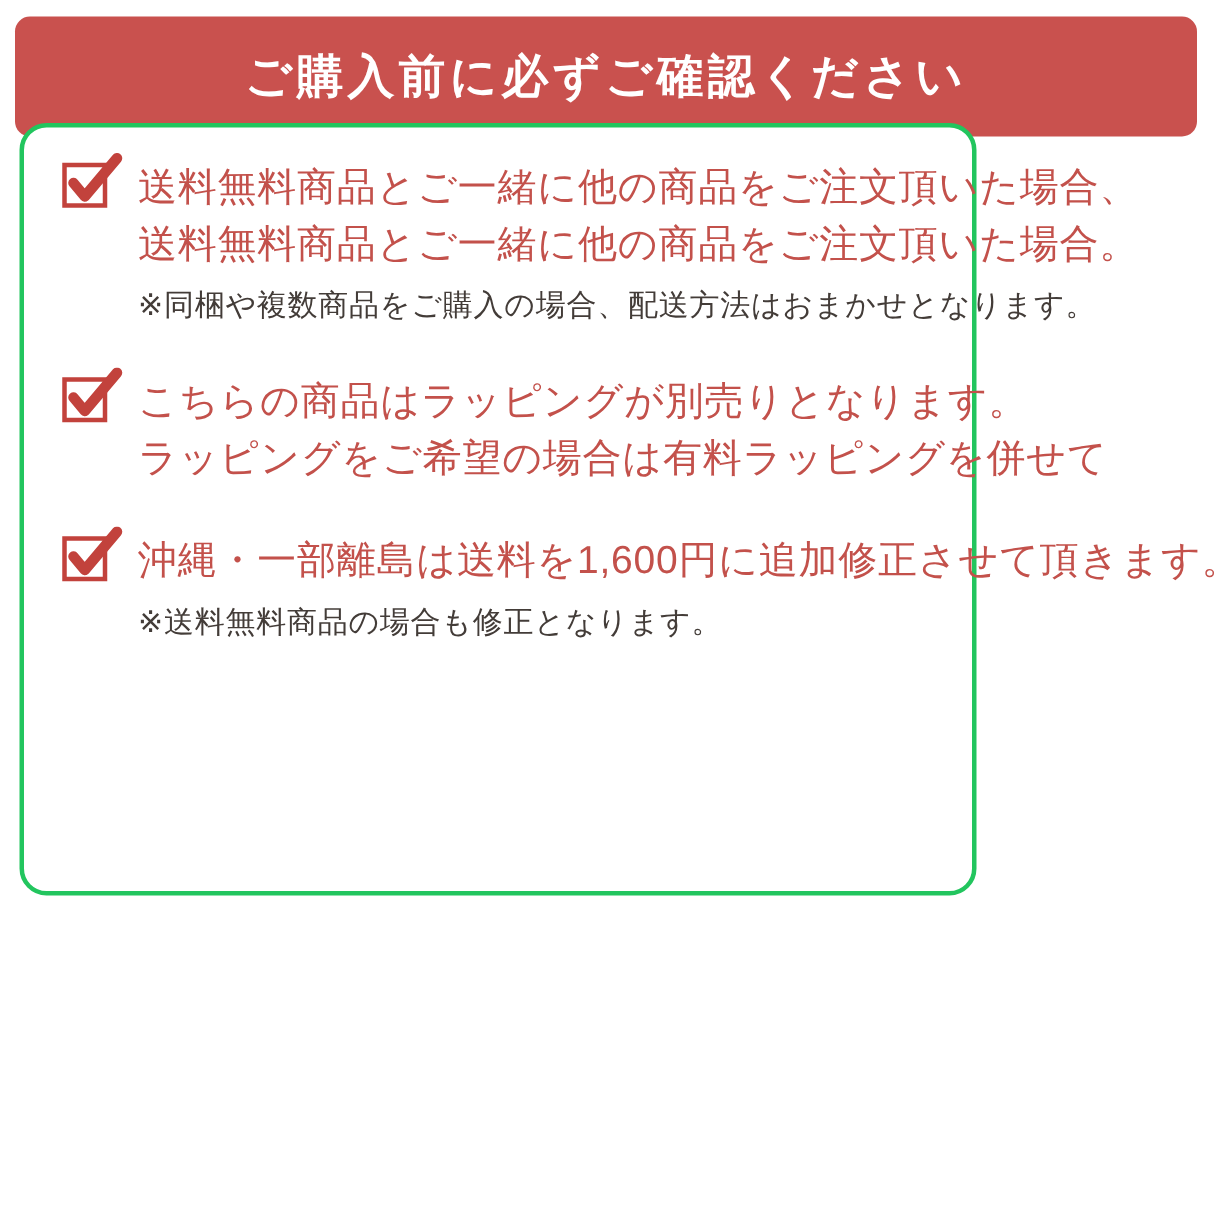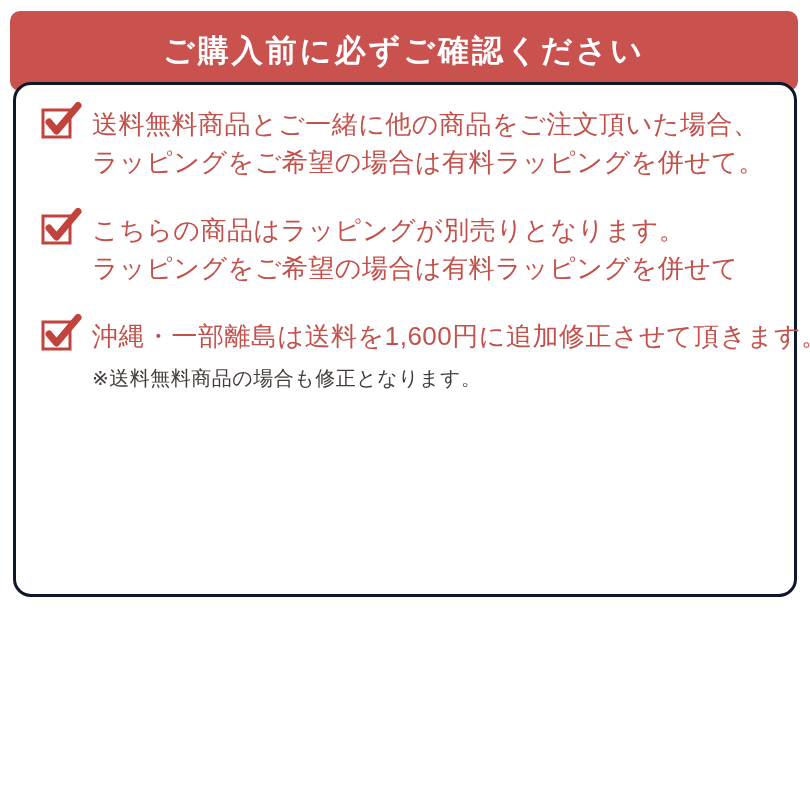--- a/index.html
+++ b/index.html
@@ -33,24 +33,24 @@
     font-size: 31px;
     font-weight: bold;
     letter-spacing: 3px;
     white-space: nowrap;
   }
   
   .box {
     position: absolute;
     left: 13px;
     top: 82px;
-    width: 784px;
+    width: 638px;
     height: 515px;
     box-sizing: border-box;
-    border: 3px solid #0f172a;
+    border: 3px solid #22c55e;
     border-radius: 18px;
     background: #ffffff;
     padding: 20px 18px 0 24px;
   }
   .item {
     display: flex;
     align-items: flex-start;
     margin-bottom: 30px;
   }
   .check {
@@ -92,21 +92,22 @@
 
     <div class="item">
       <span class="check">
         <svg width="44" height="40" viewBox="0 0 44 40" aria-hidden="true">
           <rect x="3" y="8" width="27" height="27" fill="none" stroke="currentColor" stroke-width="3"></rect>
           <path d="M9 20 L16.5 29 L38 3.5" fill="none" stroke="currentColor" stroke-width="7" stroke-linecap="round" stroke-linejoin="round"></path>
         </svg>
       </span>
       <div class="item-text">
         <div class="line">送料無料商品とご一緒に他の商品をご注文頂いた場合、</div>
-        <div class="line">ラッピングをご希望の場合は有料ラッピングを併せて。</div>
+        <div class="line">送料無料商品とご一緒に他の商品をご注文頂いた場合。</div>
+        <div class="note">※同梱や複数商品をご購入の場合、配送方法はおまかせとなります。</div>
       </div>
     </div>
 
     <div class="item">
       <span class="check">
         <svg width="44" height="40" viewBox="0 0 44 40" aria-hidden="true">
           <rect x="3" y="8" width="27" height="27" fill="none" stroke="currentColor" stroke-width="3"></rect>
           <path d="M9 20 L16.5 29 L38 3.5" fill="none" stroke="currentColor" stroke-width="7" stroke-linecap="round" stroke-linejoin="round"></path>
         </svg>
       </span>

